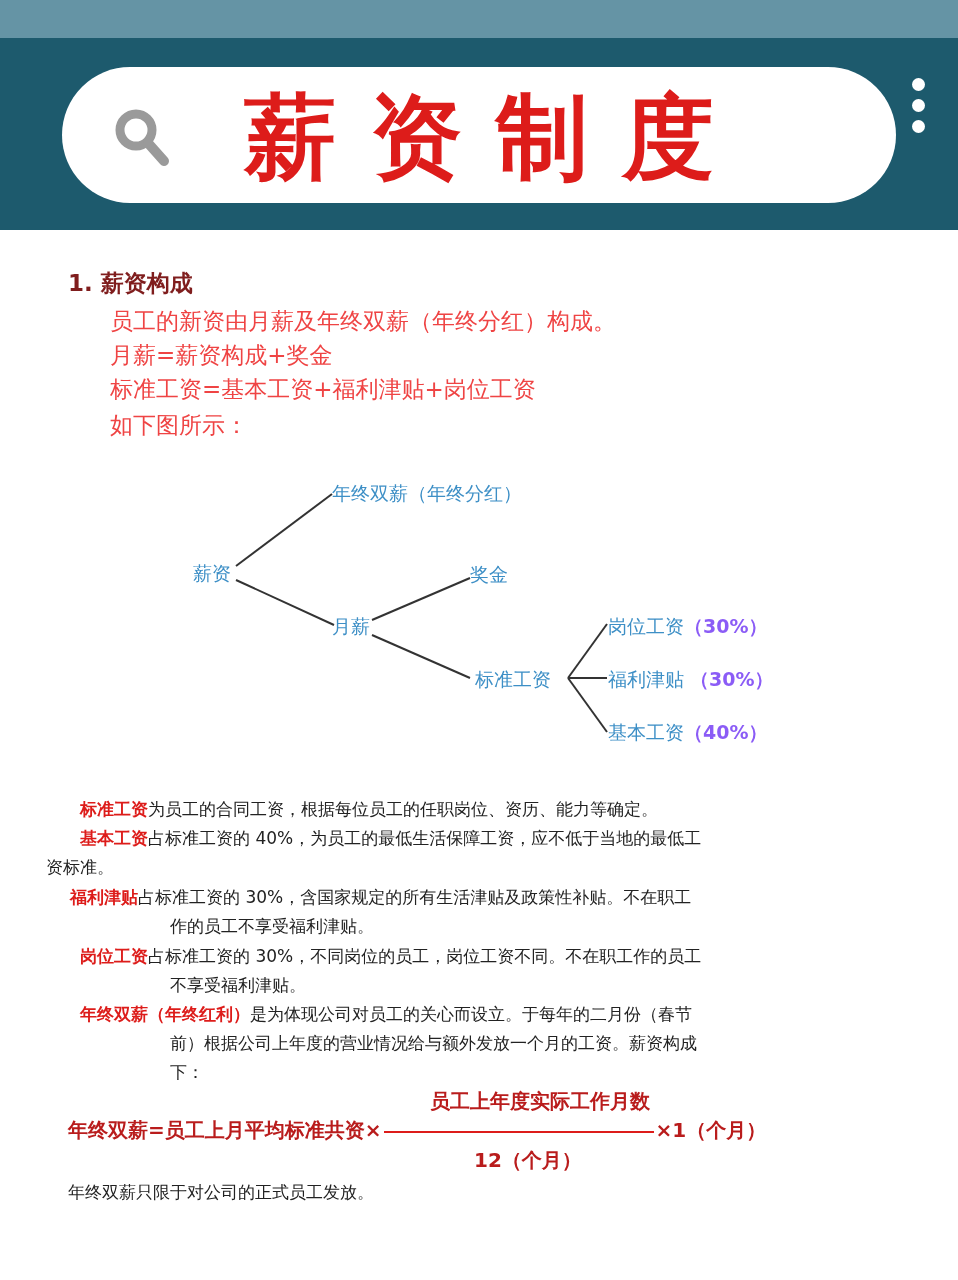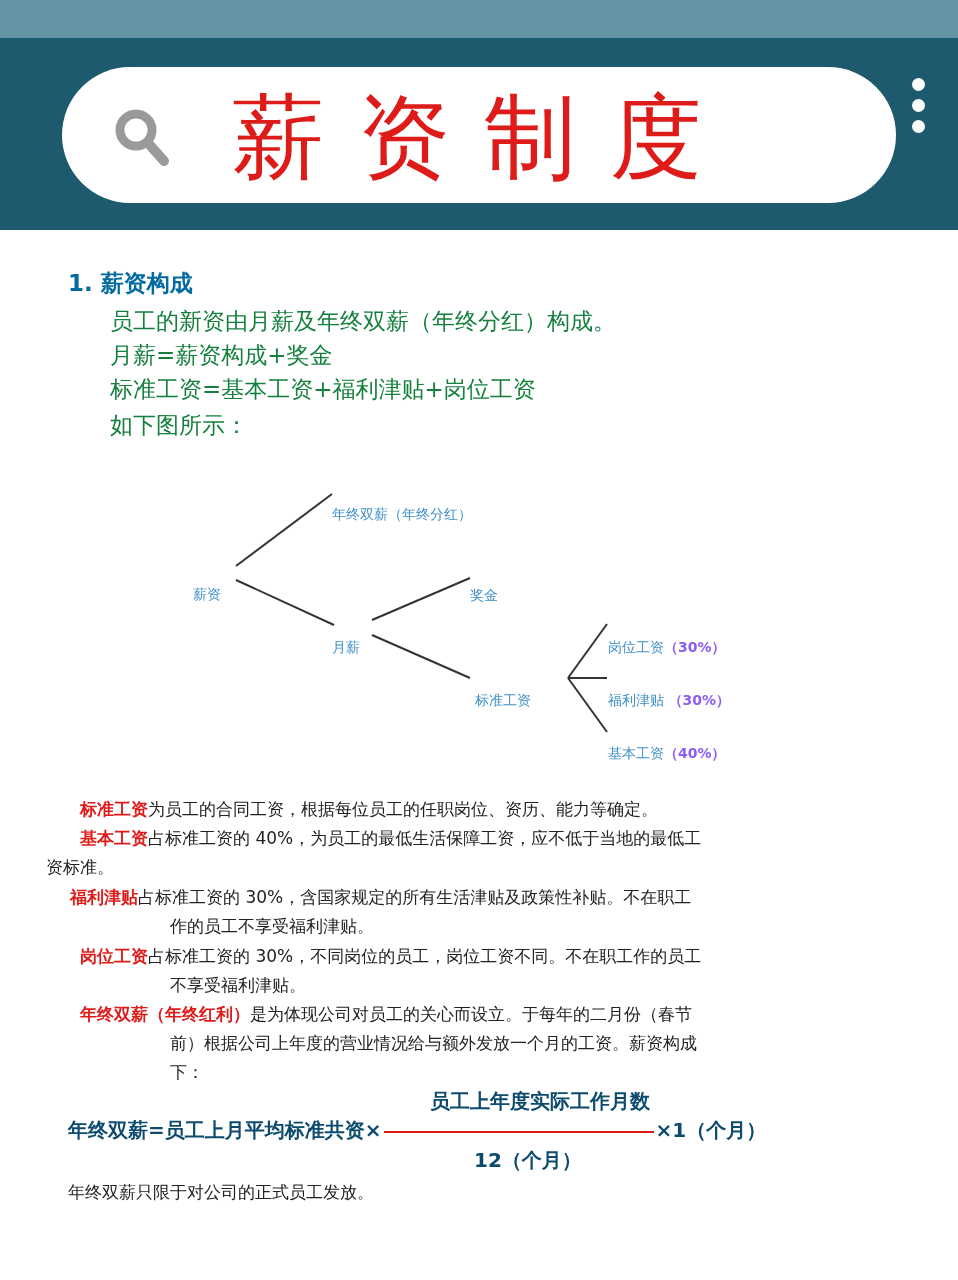--- a/index.html
+++ b/index.html
@@ -2,34 +2,34 @@
 <html><head>
 <meta charset="utf-8">
 <style>
   html, body { margin:0; padding:0; }
   body { width:958px; height:1280px; background:#ffffff; position:relative; overflow:hidden;
          font-family:"DejaVu Sans","Liberation Sans",sans-serif; color:#222; }
   .top-strip { position:absolute; left:0; top:0; width:958px; height:38px; background:#6594a5; }
   .banner { position:absolute; left:0; top:38px; width:958px; height:192px; background:#1d5a6d; }
   .search-pill { position:absolute; left:62px; top:67px; width:834px; height:136px; background:#fff; border-radius:68px; }
   .search-icon { position:absolute; left:112px; top:106px; width:60px; height:62px; }
-  .banner-title { position:absolute; left:232px; top:78px; font-size:92px; font-weight:normal; color:#dd1c1a; letter-spacing:34px; line-height:120px; font-family:"DejaVu Sans",sans-serif; }
+  .banner-title { position:absolute; left:244px; top:78px; font-size:92px; font-weight:bold; color:#dd1c1a; letter-spacing:34px; line-height:120px; font-family:"DejaVu Sans",sans-serif; }
   .dots { position:absolute; left:912px; top:78px; width:14px; }
   .dots span { display:block; width:13px; height:13px; border-radius:50%; background:#fff; margin-bottom:8px; }
 
-  .sec-title { position:absolute; left:68px; top:268px; font-size:23px; font-weight:bold; color:#0369a1; }
-  .p { position:absolute; left:110px; font-size:23px; color:#15803d; white-space:nowrap; }
+  .sec-title { position:absolute; left:68px; top:268px; font-size:23px; font-weight:bold; color:#7f1d1d; }
+  .p { position:absolute; left:110px; font-size:23px; color:#ef4444; white-space:nowrap; }
 
   .tree { position:absolute; left:0; top:460px; width:958px; height:300px; }
-  .node { position:absolute; font-size:14px; color:#3d8fc6; white-space:nowrap;margin-top:25px; }
+  .node { position:absolute; font-size:19px; color:#3d8fc6; white-space:nowrap; }
   .node b { color:#8b5cf6; }
 
   .def { position:absolute; font-size:17px; color:#222; line-height:29px; }
   .def .key { color:#dd1c1a; font-weight:bold; }
-  .formula { position:absolute; font-size:20px; color:#0c4a6e; font-weight:bold; white-space:nowrap; }
+  .formula { position:absolute; font-size:20px; color:#b91c1c; font-weight:bold; white-space:nowrap; }
   .formula .frac-line { display:inline-block; width:270px; border-top:2px solid #dd1c1a; vertical-align:middle; margin:0 2px; }
 </style>
 </head>
 <body>
 
 <div class="top-strip"></div>
 <div class="banner"></div>
 <div class="search-pill"></div>
 <svg class="search-icon" viewBox="0 0 60 62">
   <circle cx="24" cy="24" r="16" fill="none" stroke="#9a9a9a" stroke-width="9"></circle>

